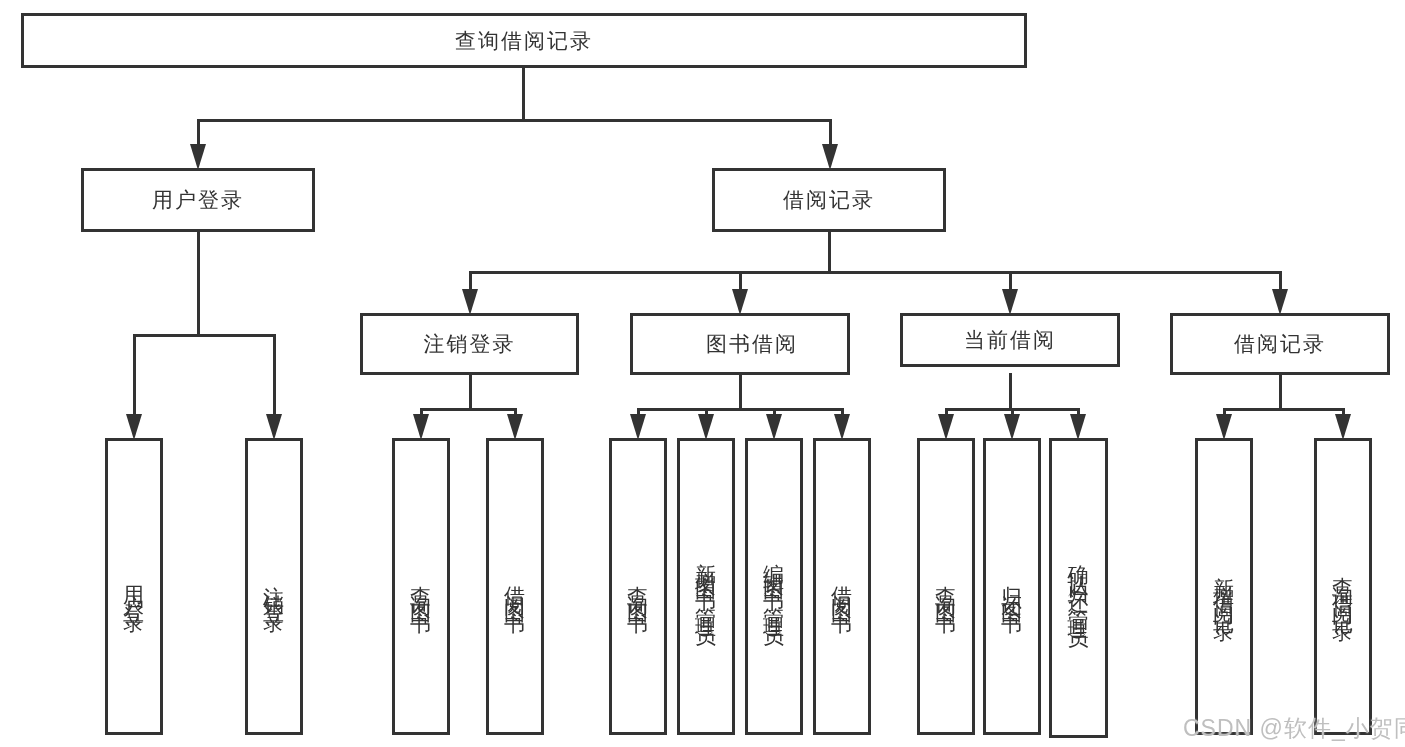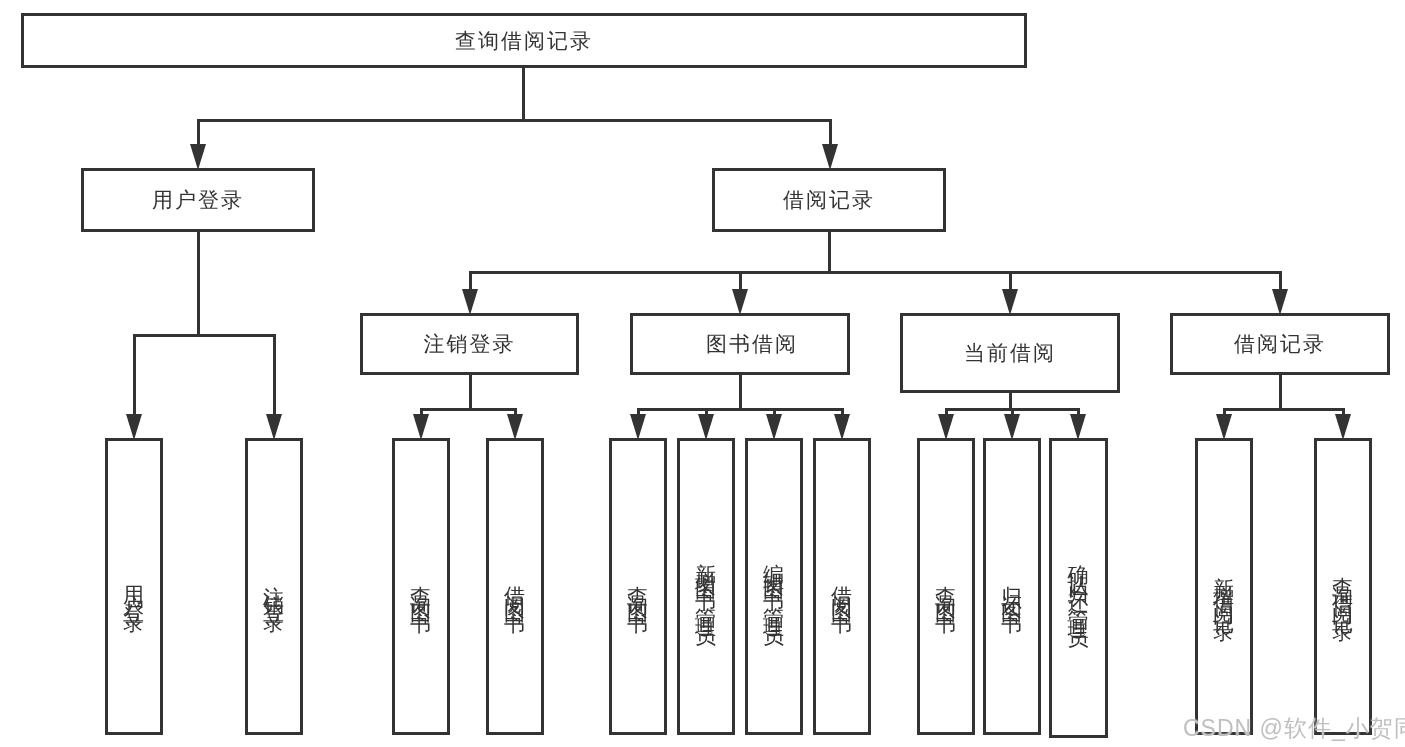--- a/index.html
+++ b/index.html
@@ -122,21 +122,21 @@
       </div>
       <div class="node h" style="left: 712px; top: 168px; width: 234px; height: 64px;">
         <span class="label">借阅记录</span>
       </div>
       <div class="node h" style="left: 360px; top: 313px; width: 219px; height: 62px;">
         <span class="label">注销登录</span>
       </div>
       <div class="node h" style="left: 630px; top: 313px; width: 220px; height: 62px; padding-left: 24px;">
         <span class="label">图书借阅</span>
       </div>
-      <div class="node h" style="left: 900px; top: 313px; width: 220px; height: 80px; align-items: center;">
+      <div class="node h" style="left: 900px; top: 313px; width: 220px; height: 54px; align-items: center;">
         <span class="label">当前借阅</span>
       </div>
       <div class="node h" style="left: 1170px; top: 313px; width: 220px; height: 62px;">
         <span class="label">借阅记录</span>
       </div>
       <div class="node v" style="left: 105px; top: 438px; width: 58px; height: 297px;">
         <span class="label">用户登录</span>
       </div>
       <div class="node v" style="left: 245px; top: 438px; width: 58px; height: 297px;">
         <span class="label">注销登录</span>

